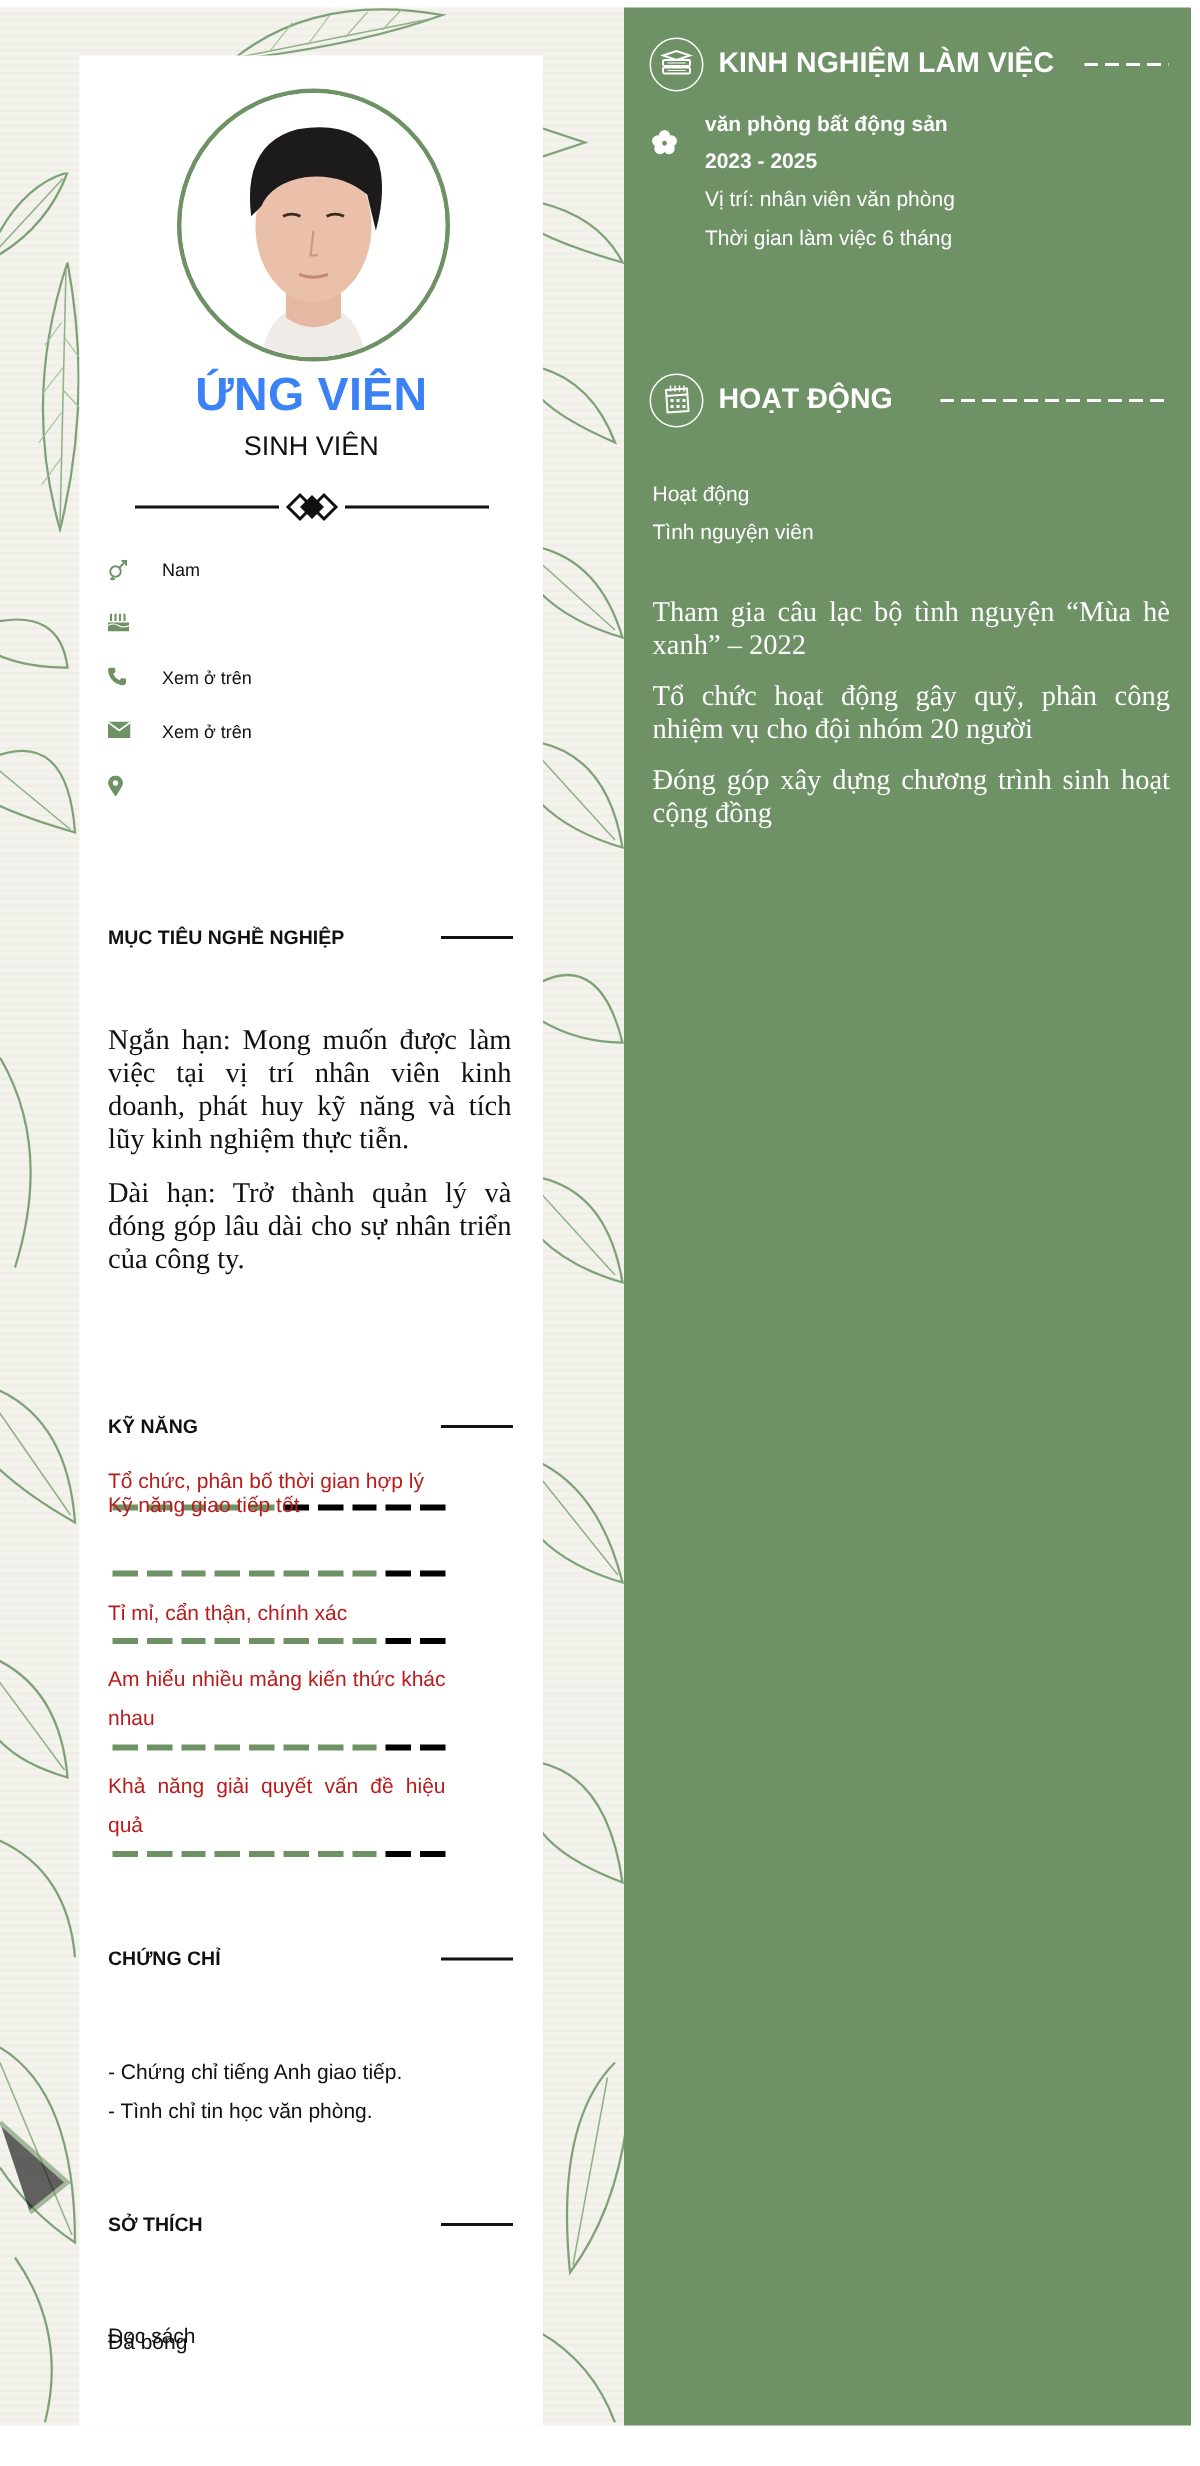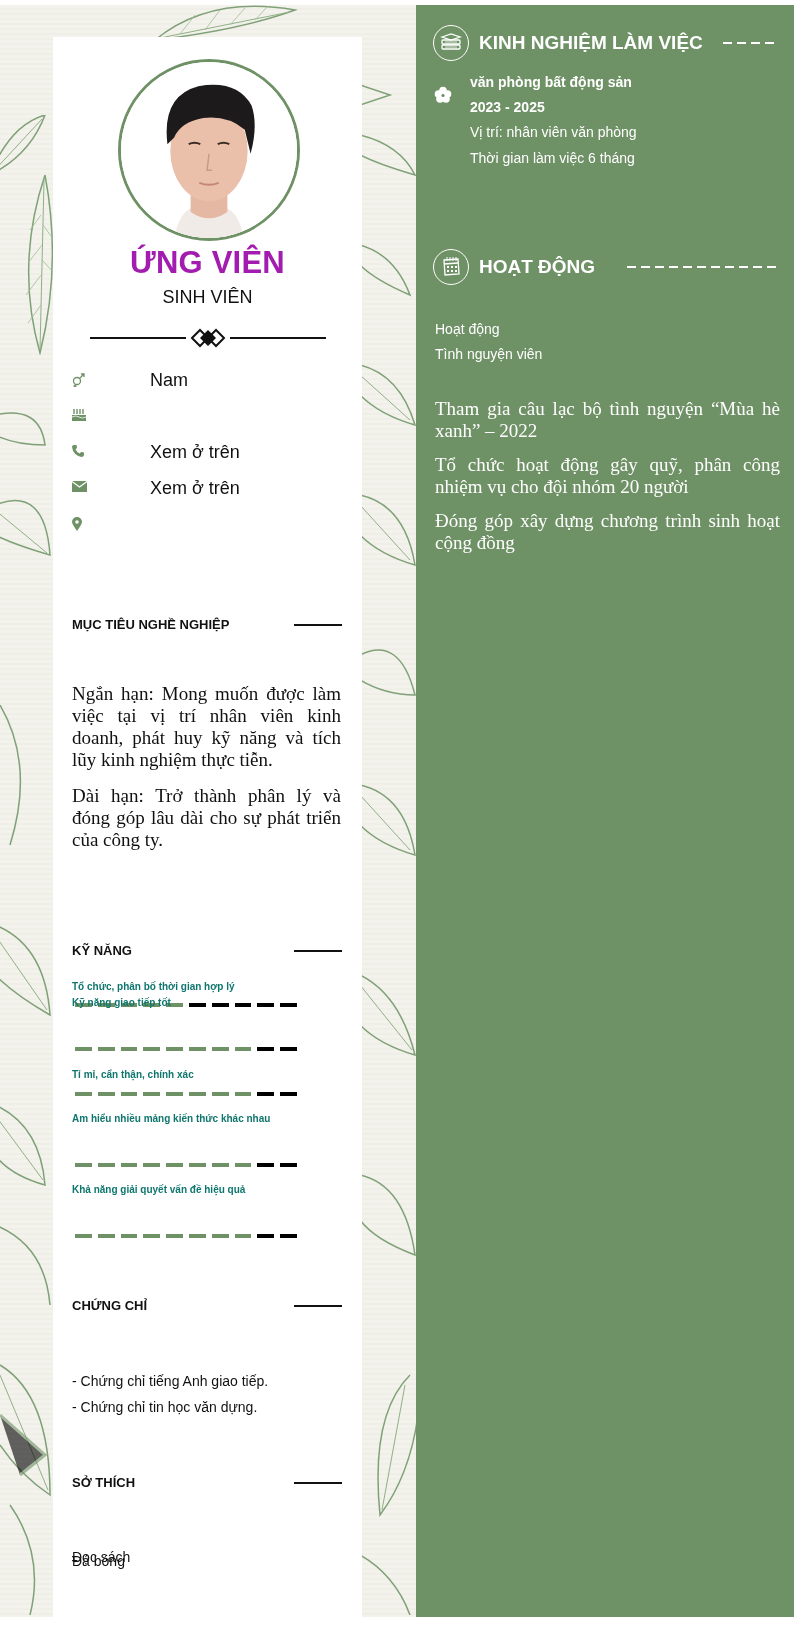--- a/index.html
+++ b/index.html
@@ -20,48 +20,48 @@
   }
 
   .photo-ring {
     position: absolute; left: 118px; top: 59px; width: 182px; height: 182px;
     border: 3px solid #6f9166; border-radius: 50%; background: #fff; overflow: hidden;
   }
   .photo-ring svg { width: 100%; height: 100%; display: block; }
 
   .name {
     position: absolute; left: 53px; width: 309px; top: 245px; text-align: center;
-    font-size: 31px; font-weight: bold; letter-spacing: 0.2px; color: #a21caf;
+    font-size: 31px; font-weight: bold; letter-spacing: 0.2px; color: #3b82f6;
   }
   .title {
     position: absolute; left: 53px; width: 309px; top: 287px; text-align: center;
     font-size: 18px; color: #111;
   }
   .divider {
     position: absolute; left: 90px; top: 328px; width: 236px; height: 20px;
   }
   .divider .ln { position: absolute; top: 9px; height: 2px; background: #111; width: 96px; }
   .divider .ln.l { left: 0; }
   .divider .ln.r { right: 0; }
   .divider .gem { position: absolute; left: 100px; top: 0; width: 36px; height: 20px; }
 
-  .info-row { position: absolute; left: 72px; width: 270px; font-size: 18px; line-height: 26px; display: flex; gap: 42px; }
+  .info-row { position: absolute; left: 72px; width: 270px; font-size: 12px; line-height: 26px; display: flex; }
   .info-row .ic { width: 36px; flex: none; color: #6f9166; font-size: 13px; display: flex; align-items: flex-start; padding-top: 6px; }
   .info-row .tx { flex: 1; }
 
   .sec-head { position: absolute; left: 72px; width: 270px; height: 24px; }
   .sec-head .lbl { position: absolute; left: 0; top: 0; font-size: 13px; font-weight: bold; color: #111; line-height: 24px; }
   .sec-head .bar { position: absolute; right: 0; top: 11px; width: 48px; height: 2px; background: #111; }
 
   .obj {
     position: absolute; left: 72px; width: 269px; font-family: "Liberation Serif", serif;
     font-size: 19px; line-height: 22px; text-align: justify; color: #111;
   }
 
-  .skill-label { position: absolute; left: 72px; width: 225px; font-size: 10px; line-height: 26px; color: #0f766e; text-align: justify; font-weight: bold; }
+  .skill-label { position: absolute; left: 72px; width: 225px; font-size: 14px; line-height: 26px; color: #b91c1c; text-align: justify; }
   .skill-bar { position: absolute; left: 75px; width: 222px; height: 4px; display: flex; gap: 6px; }
   .skill-bar span { flex: 1; height: 4px; background: #6f9166; }
   .skill-bar span.off { background: #000; }
 
   .plain { position: absolute; left: 72px; font-size: 14px; line-height: 26px; color: #111; }
 
   .panel {
     position: absolute; left: 416px; top: 5px; width: 378px; height: 1612px; background: #6f9166;
   }
   .r-head { position: absolute; left: 433px; width: 346px; height: 40px; }
@@ -209,21 +209,21 @@
         <circle cx="5" cy="5" r="1.8" fill="#fff"></circle>
       </svg>
   </span>
 </div>
 
 <div class="sec-head" style="top:613px;">
   <span class="lbl">MỤC TIÊU NGHỀ NGHIỆP</span>
   <span class="bar"></span>
 </div>
 <div class="obj" style="top:683px;">Ngắn hạn: Mong muốn được làm việc tại vị trí nhân viên kinh doanh, phát huy kỹ năng và tích lũy kinh nghiệm thực tiễn.</div>
-<div class="obj" style="top:785px;">Dài hạn: Trở thành phân lý và đóng góp lâu dài cho sự phát triển của công ty.</div>
+<div class="obj" style="top:785px;">Dài hạn: Trở thành quản lý và đóng góp lâu dài cho sự nhân triển của công ty.</div>
 
 <div class="sec-head" style="top:939px;">
   <span class="lbl">KỸ NĂNG</span>
   <span class="bar"></span>
 </div>
 
 <div class="skill-label" style="top:974px;">Tổ chức, phân bố thời gian hợp lý</div>
 <div class="skill-bar" style="top:1003px;">
   <span></span>
     <span></span>
@@ -291,21 +291,21 @@
     <span></span>
     <span class="off"></span>
     <span class="off"></span>
 </div>
 
 <div class="sec-head" style="top:1294px;">
   <span class="lbl">CHỨNG CHỈ</span>
   <span class="bar"></span>
 </div>
 <div class="plain" style="top:1368px;">- Chứng chỉ tiếng Anh giao tiếp.</div>
-<div class="plain" style="top:1394px;">- Chứng chỉ tin học văn dựng.</div>
+<div class="plain" style="top:1394px;">- Tình chỉ tin học văn phòng.</div>
 
 <div class="sec-head" style="top:1471px;">
   <span class="lbl">SỞ THÍCH</span>
   <span class="bar"></span>
 </div>
 <div class="plain" style="top:1548px;">Đá bóng</div>
 <div class="plain" style="top:1544px;">Đọc sách</div>
 <div class="plain" style="top:1656px;">Vẽ</div>
 
 <div class="panel"></div>

